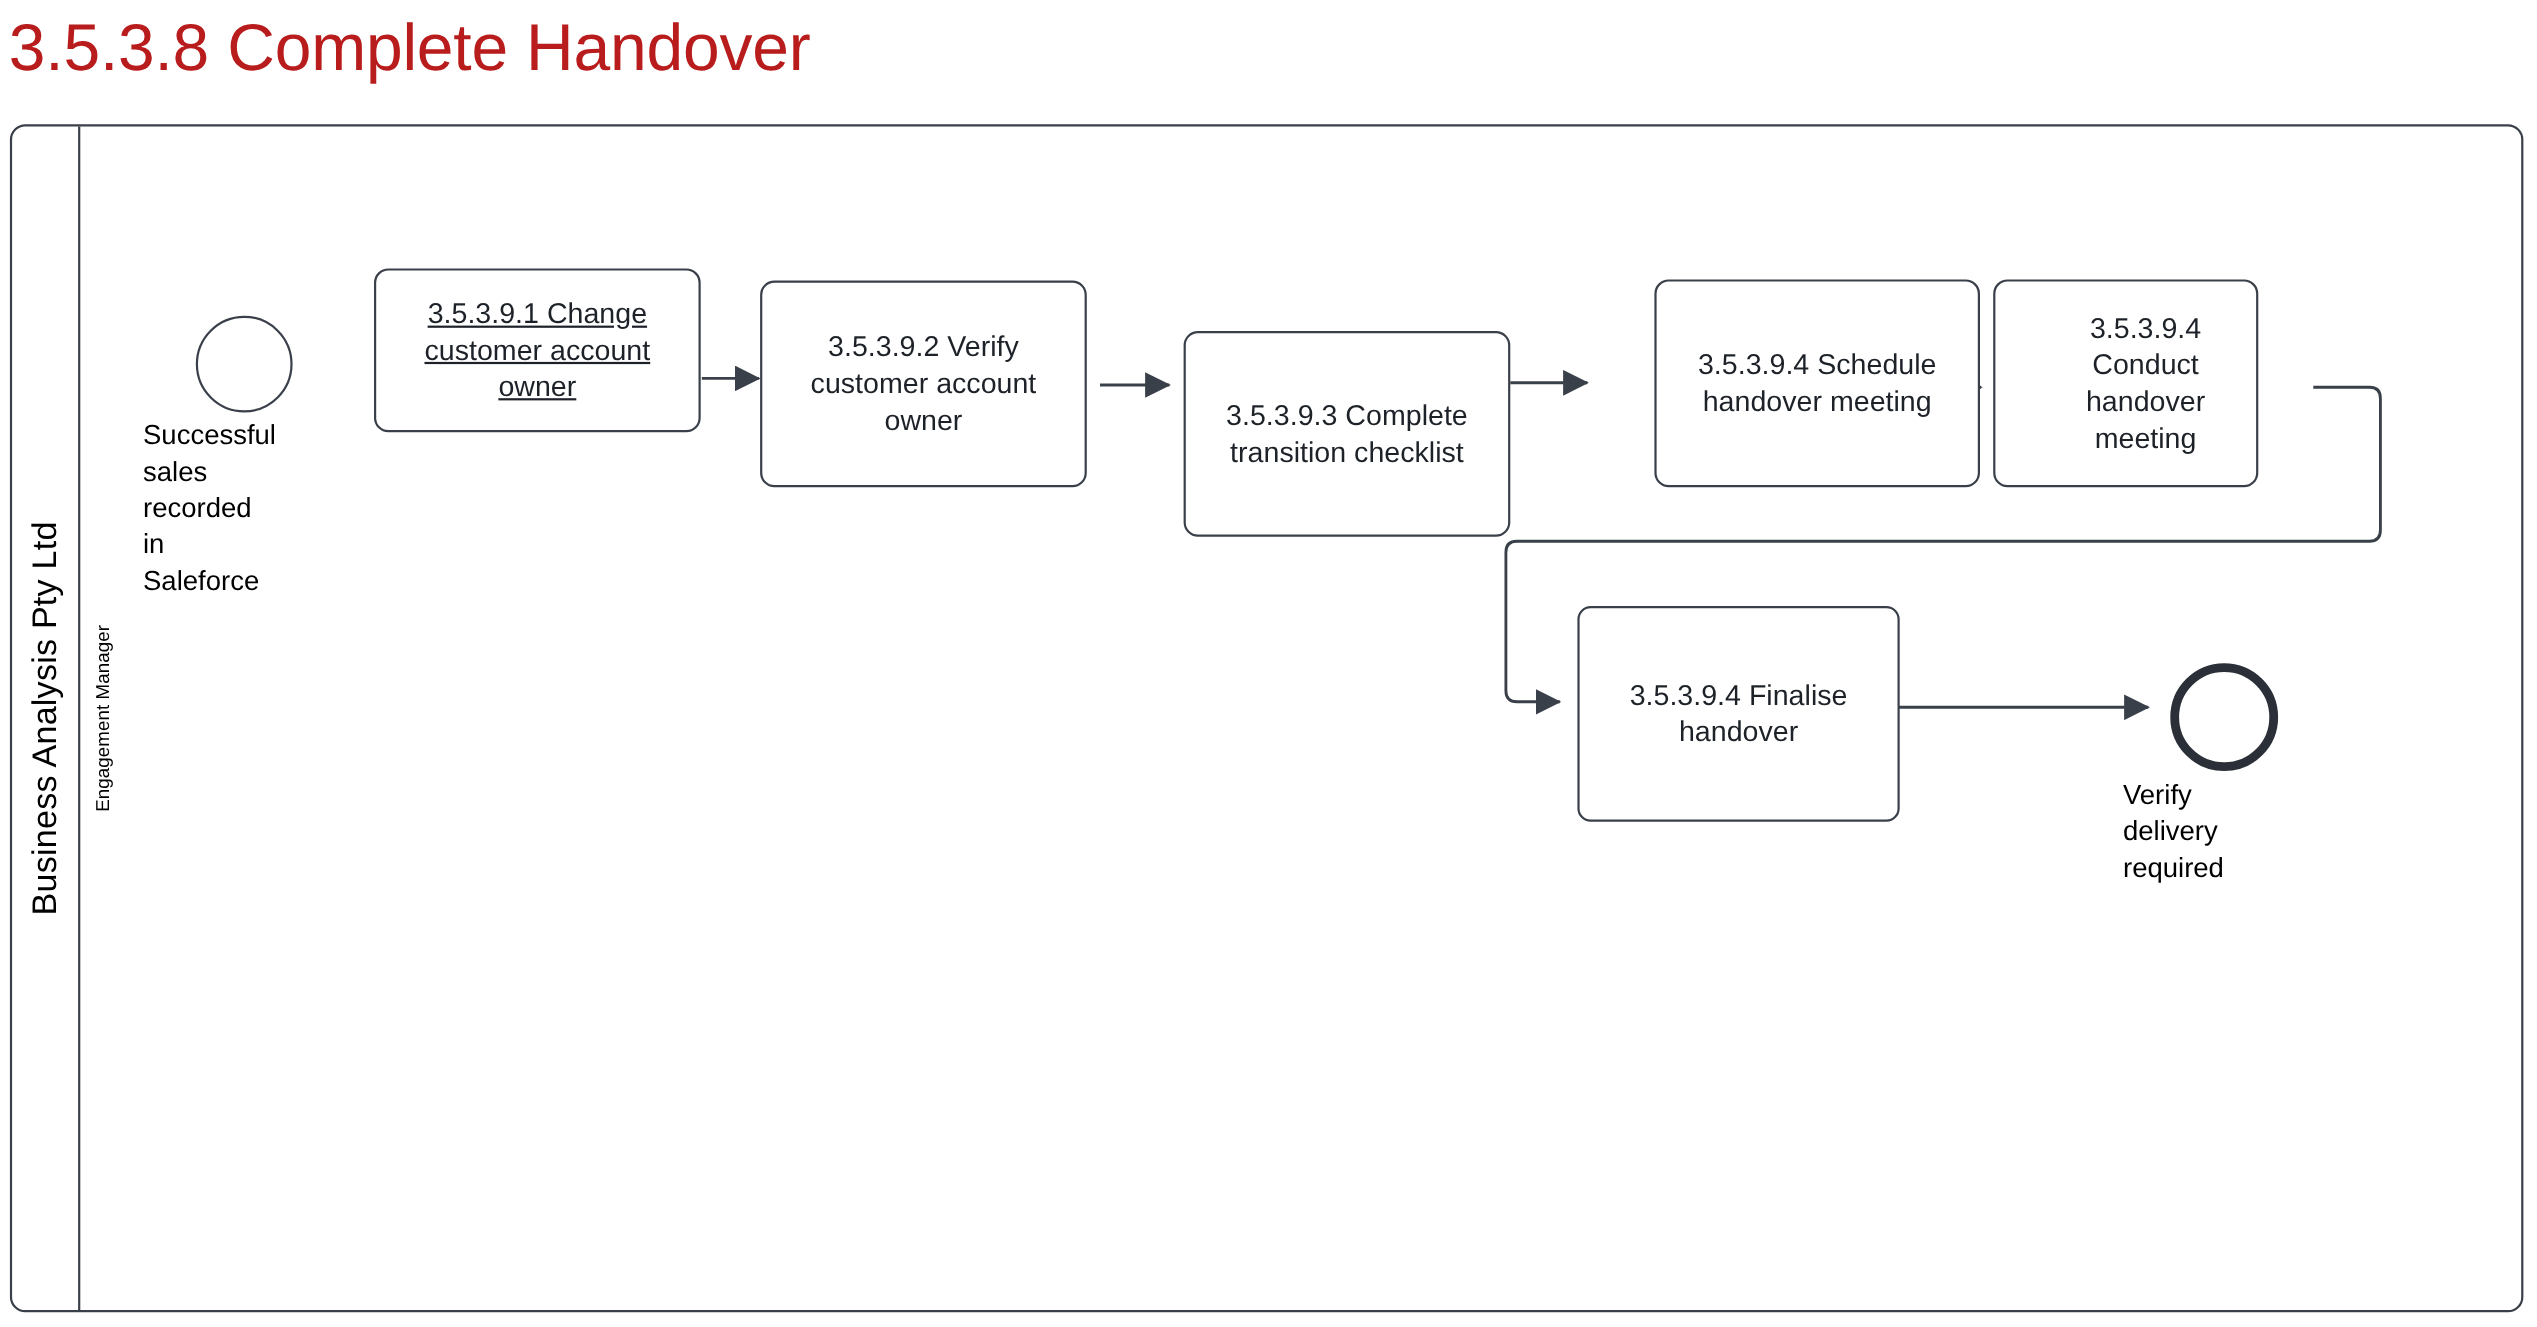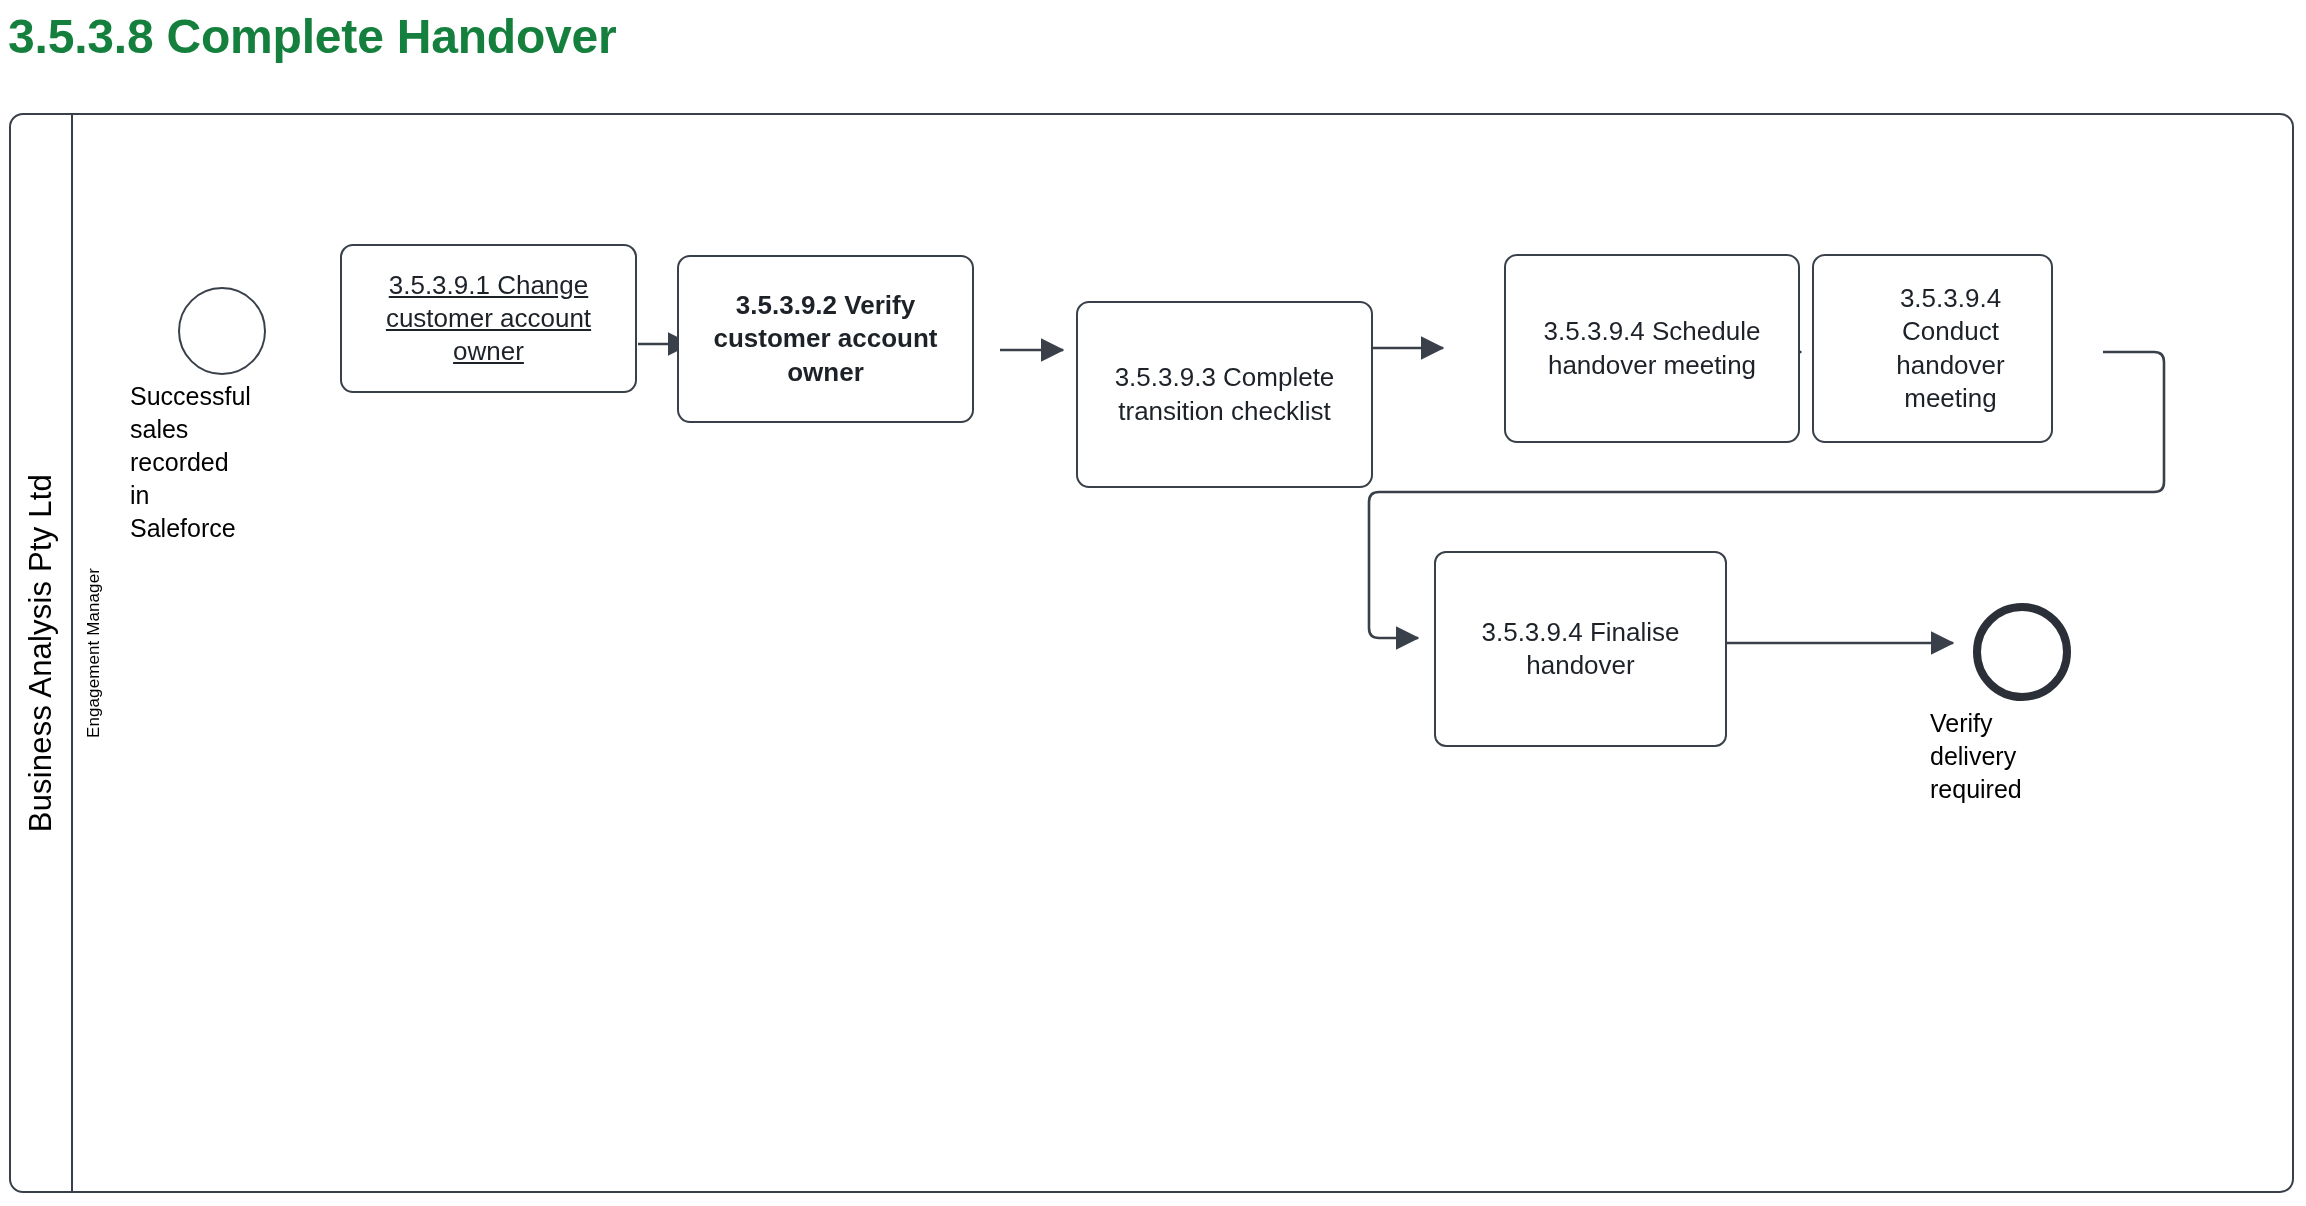--- a/index.html
+++ b/index.html
@@ -19,24 +19,24 @@
     height: 1206px;
     overflow: hidden;
     background: #ffffff;
   }
 
   
   #diagram-title {
     position: absolute;
     left: 8px;
     top: 12px;
-    font-size: 48px;
+    font-size: 60px;
     line-height: 1.05;
-    font-weight: 700;
-    color: #15803d;
+    font-weight: 400;
+    color: #b91c1c;
     white-space: nowrap;
     letter-spacing: -0.2px;
   }
 
   
   #pool {
     position: absolute;
     left: 9px;
     top: 113px;
     width: 2285px;
@@ -193,21 +193,21 @@
 recorded
 in
 Saleforce</div>
 
   <div class="node task" style="left:340px; top:244px; width:297px; height:149px;text-decoration:underline;">
     <span class="task-text">3.5.3.9.1 Change
 customer account
 owner</span>
   </div>
 
-  <div class="node task" style="left:677px; top:255px; width:297px; height:168px;font-weight:bold;">
+  <div class="node task" style="left:691px; top:255px; width:297px; height:188px;">
     <span class="task-text">3.5.3.9.2 Verify
 customer account
 owner</span>
   </div>
 
   <div class="node task" style="left:1076px; top:257px; width:297px; height:187px;margin-top:44px;">
     <span class="task-text">3.5.3.9.3 Complete
 transition checklist</span>
   </div>
 

